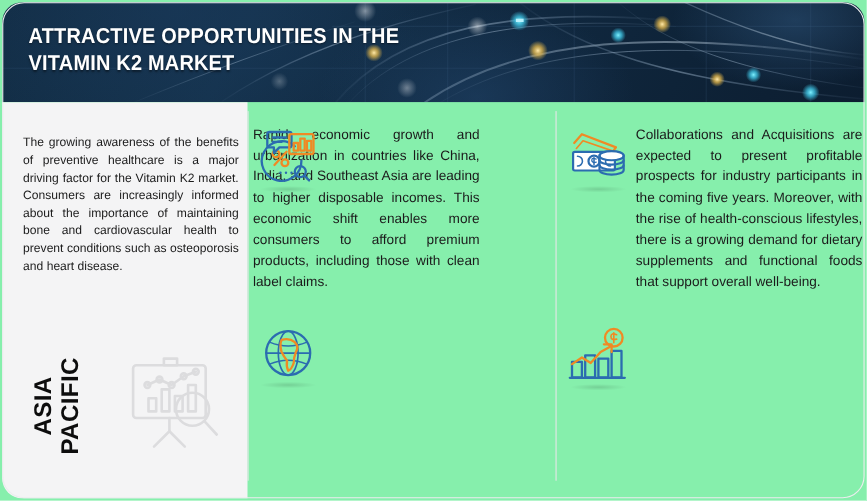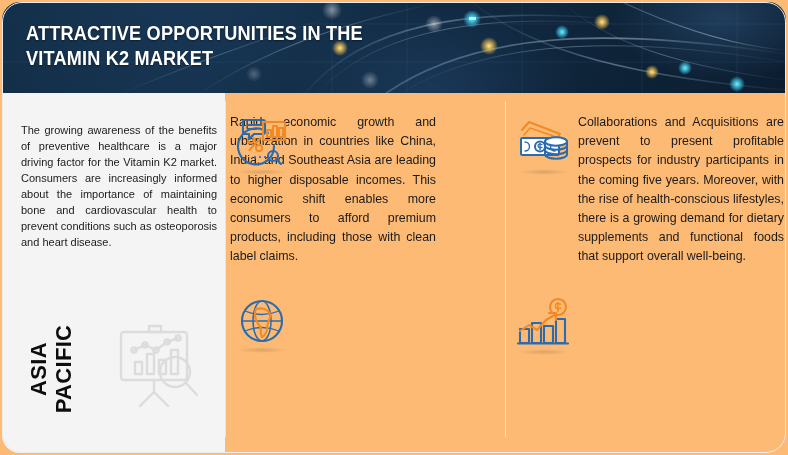--- a/index.html
+++ b/index.html
@@ -5,21 +5,21 @@
   html,body{margin:0;padding:0;}
   body{
     width:788px;height:455px;
     background:#ffffff;
     font-family:"Liberation Sans", sans-serif;
     overflow:hidden;
   }
   .infographic{
     position:relative;
     width:788px;height:455px;
-    background:#fdba74;
+    background:#86efac;
     box-sizing:border-box;
   }
   
   .card-frame{
     position:absolute;
     left:2px;top:2px;
     width:784px;height:451px;
     border:1px solid #ececee;
     border-radius:20px;
     box-sizing:border-box;
@@ -357,21 +357,21 @@
               <path d="M43 29 a4 4 0 0 0 0 9" stroke="#2b6cb0" stroke-width="1.4"></path>
 
               <ellipse cx="44" cy="28.5" rx="11" ry="4.2" fill="#ffffff" stroke="#2b6cb0"></ellipse>
               <path d="M33 28.5 v4 a11 4.2 0 0 0 22 0 v-4" stroke="#2b6cb0"></path>
               <path d="M33 33 v4 a11 4.2 0 0 0 22 0 v-4" stroke="#2b6cb0"></path>
               <path d="M33 37.5 v4 a11 4.2 0 0 0 22 0 v-4" stroke="#2b6cb0"></path>
             </g>
           </svg>
           <div class="shadow"></div>
         </div>
-        <p class="blk-text">Collaborations and Acquisitions are prevent to present profitable prospects for industry participants in the coming five years. Moreover, with the rise of health-conscious lifestyles, there is a growing demand for dietary supplements and functional foods that support overall well-being.</p>
+        <p class="blk-text">Collaborations and Acquisitions are expected to present profitable prospects for industry participants in the coming five years. Moreover, with the rise of health-conscious lifestyles, there is a growing demand for dietary supplements and functional foods that support overall well-being.</p>
       </div>
 
       <div class="blk r2">
         <div class="blk-icon">
           <svg class="icon-svg" viewBox="0 0 64 64">
             <g fill="none" stroke-width="2.1" stroke-linecap="round" stroke-linejoin="round">
 
               <rect x="8" y="36" width="9" height="14" stroke="#2b6cb0"></rect>
               <rect x="20" y="30" width="9" height="20" stroke="#2b6cb0"></rect>
               <rect x="32" y="33" width="9" height="17" stroke="#2b6cb0"></rect>

